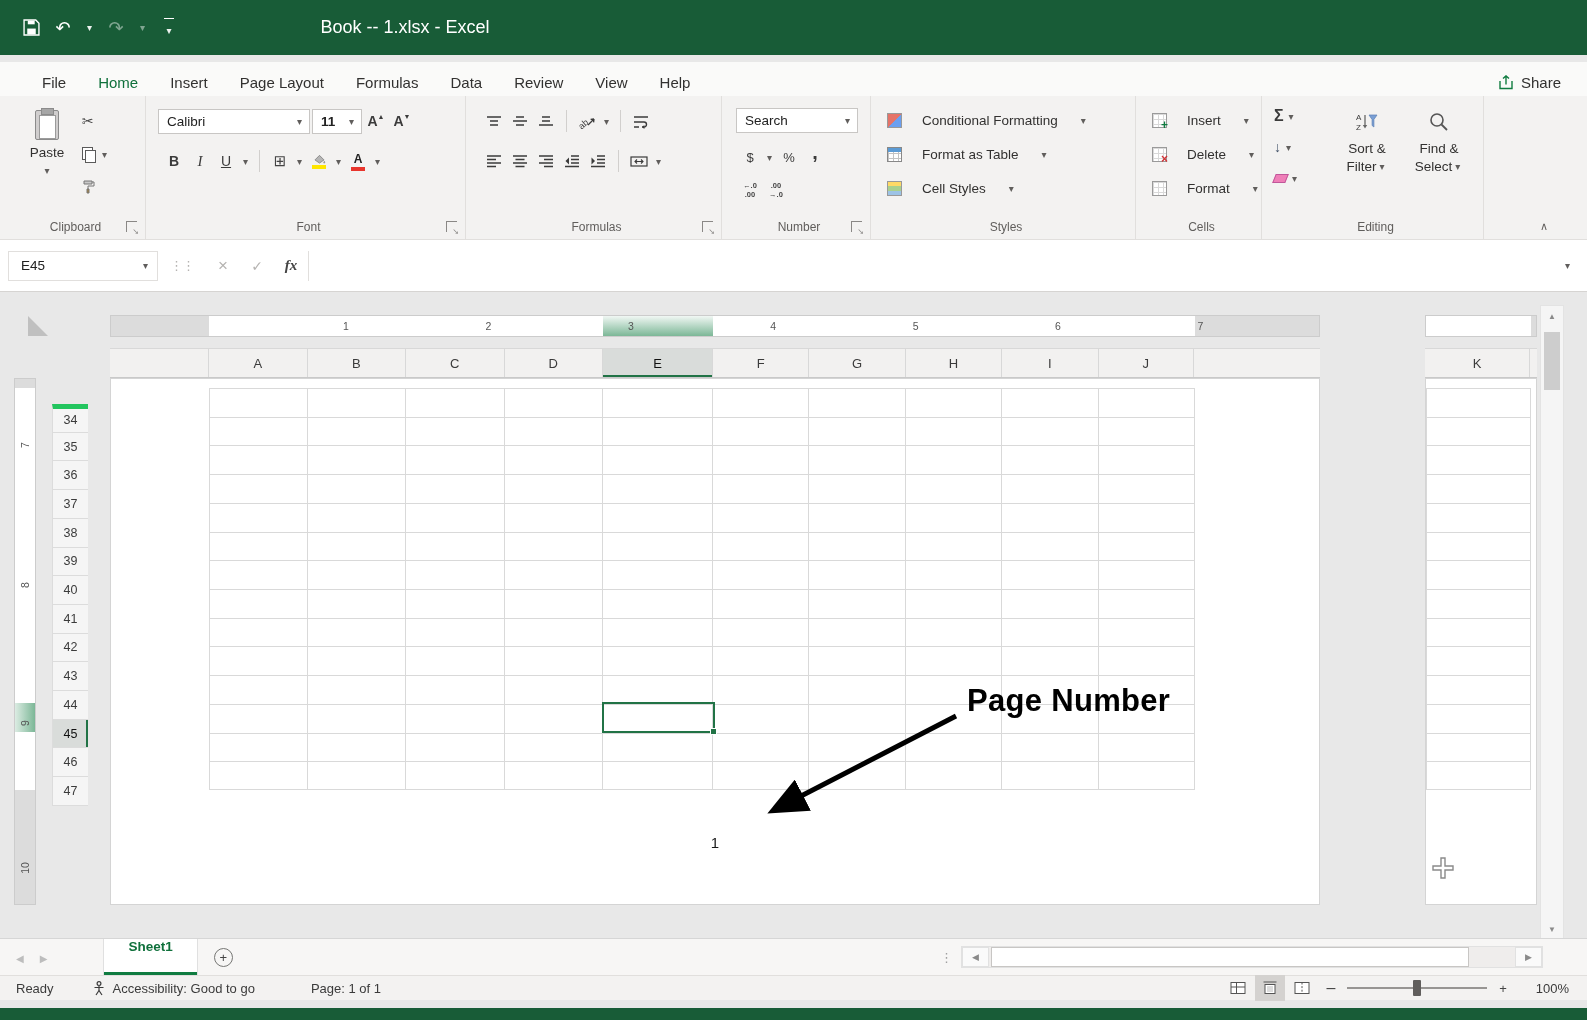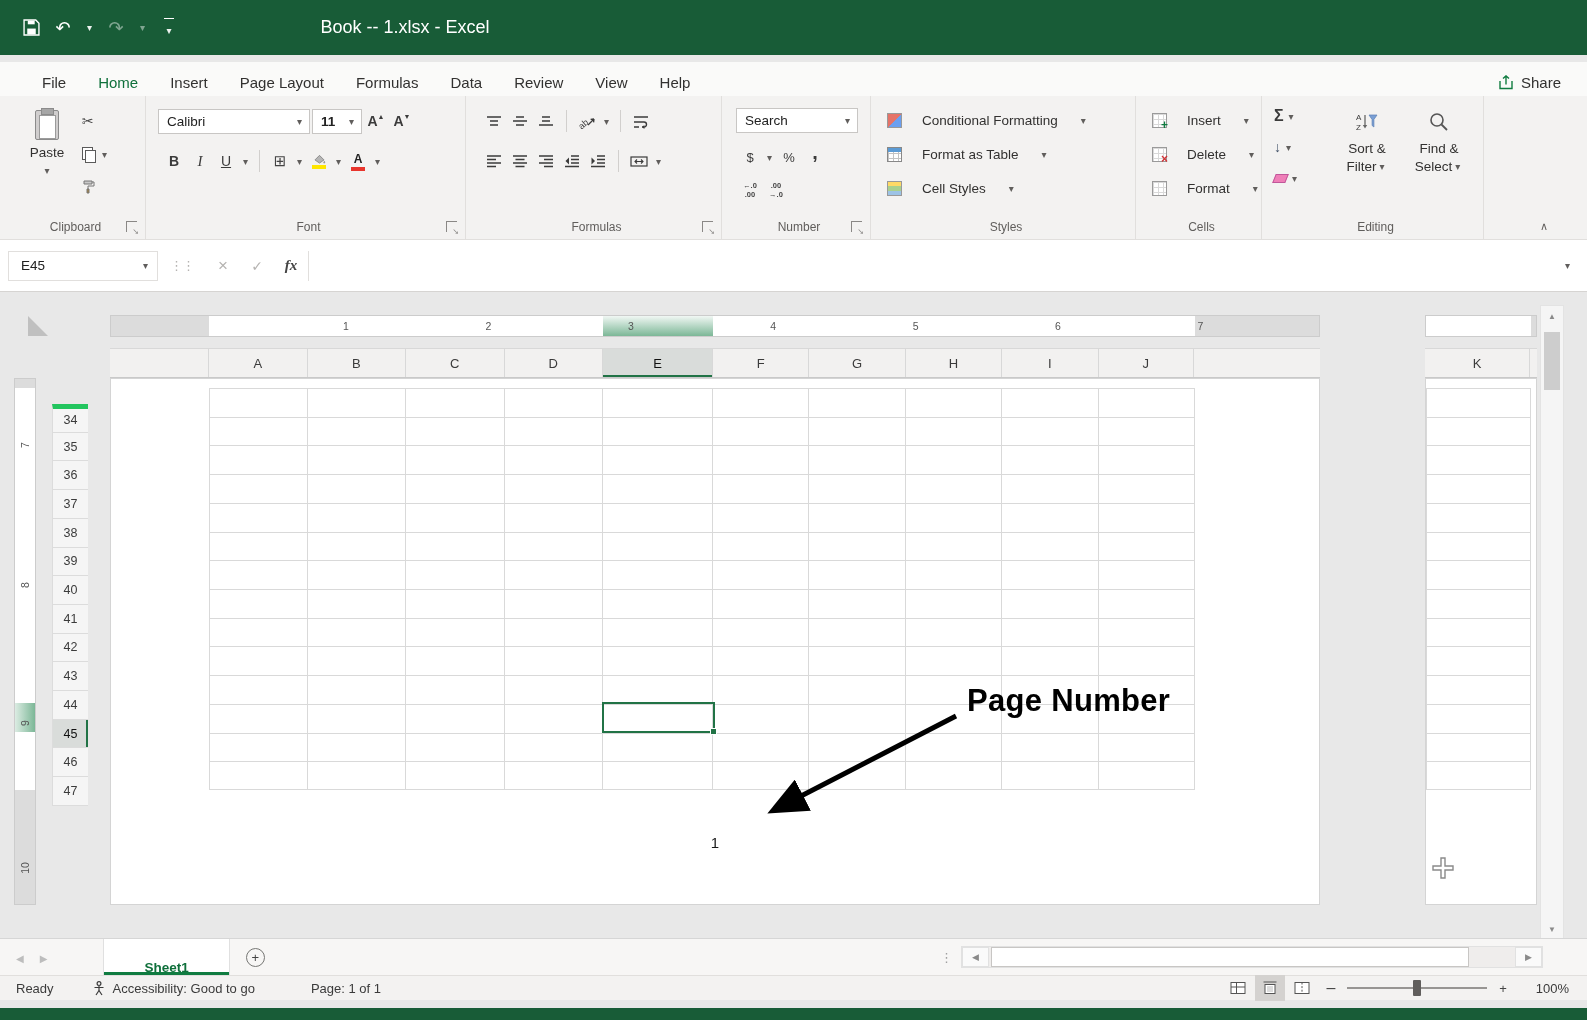--- a/index.html
+++ b/index.html
@@ -157,21 +157,21 @@
   .vs-up::before{content:"▲";font-size:8px;color:#8a8a8a;}
   .vs-down::before{content:"▼";font-size:8px;color:#8a8a8a;}
   .vs-thumb{position:absolute;left:3px;top:26px;width:16px;height:58px;background:#cdcdcd;}
   .cursor{position:absolute;left:1432px;top:565px;}
 
   
   .tabbar{position:absolute;top:938px;left:0;width:100%;height:37px;background:#f7f6f5;border-top:1px solid #d6d6d6;display:flex;align-items:center;padding-left:16px;}
   .tnav{margin-right:16px;}
   .tnav::before{content:"◀";font-size:10px;color:#bdbdbd;}
   .tnav.next::before{content:"▶";}
-  .sheettab{margin-left:40px;height:100%;display:flex;align-items:flex-end;padding:0 40px;background:#fff;border-left:1px solid #e0e0e0;border-right:1px solid #e0e0e0;box-shadow:inset 0 -3px 0 var(--accent);color:#0f703b;font-weight:700;font-size:13.5px;}
+  .sheettab{margin-left:40px;height:100%;display:flex;align-items:flex-start;padding:0 24px;background:#fff;border-left:1px solid #e0e0e0;border-right:1px solid #e0e0e0;box-shadow:inset 0 -3px 0 var(--accent);color:#0f703b;font-weight:700;font-size:13.5px;}
   .addsheet{margin-left:16px;width:19px;height:19px;border:1px solid #767674;border-radius:50%;display:flex;align-items:center;justify-content:center;}
   .plus::before{content:"+";font-size:13px;color:#444;line-height:1;}
   .tb-flex{flex:1;}
   .tdots{margin-right:8px;color:#a0a0a0;font-size:13px;}
   .tdots::before{content:"⋮";}
   .hscroll{position:relative;width:582px;height:22px;background:#efedec;border:1px solid #e1e1e1;margin-right:44px;}
   .hs-left,.hs-right{position:absolute;top:0;width:27px;height:100%;background:#fafafa;border:1px solid #e1e1e1;display:flex;align-items:center;justify-content:center;}
   .hs-left{left:0;} .hs-right{right:0;}
   .hs-left::before{content:"◀";font-size:9px;color:#8a8a8a;}
   .hs-right::before{content:"▶";font-size:9px;color:#8a8a8a;}

